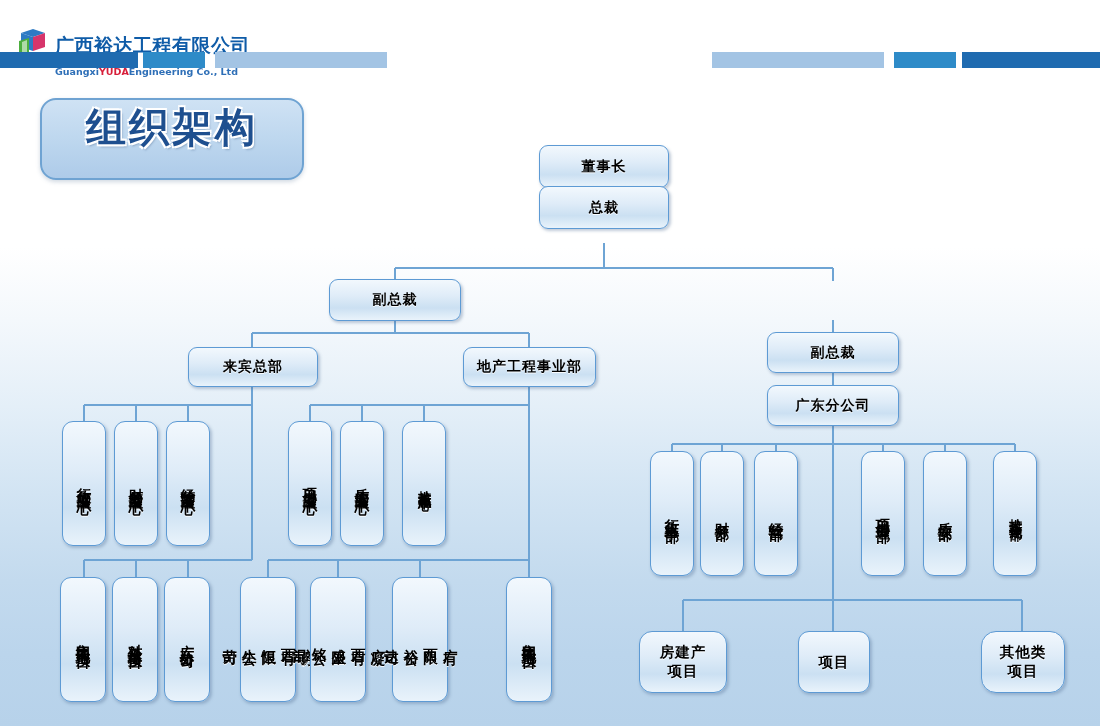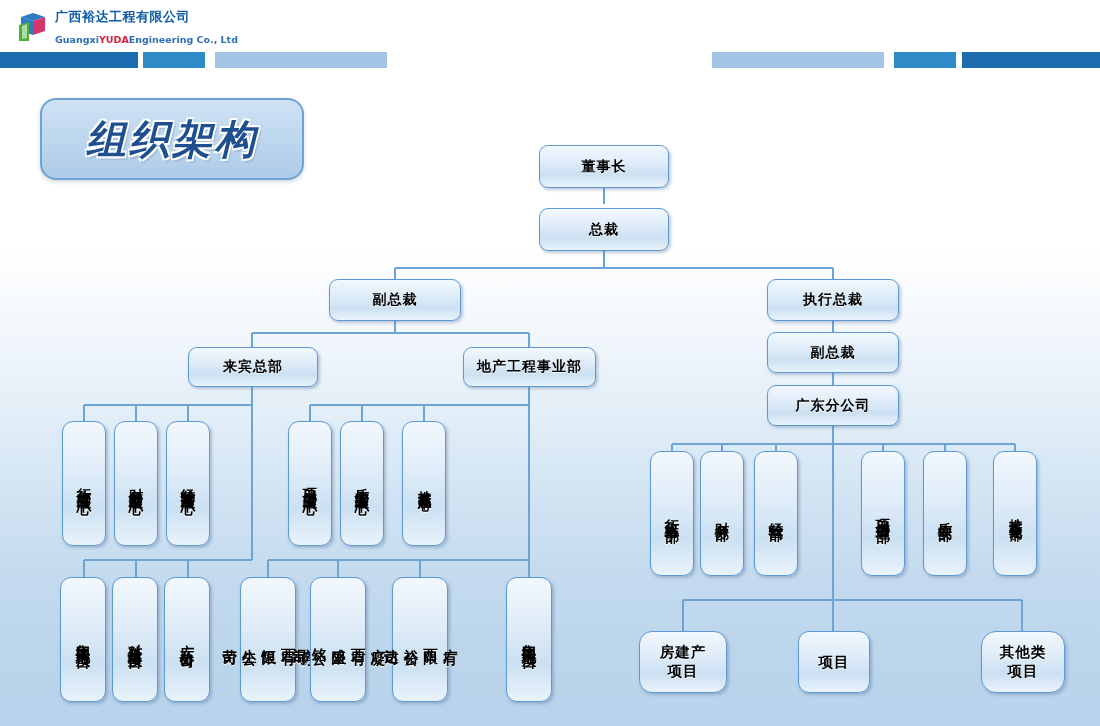--- a/index.html
+++ b/index.html
@@ -23,33 +23,33 @@
     overflow:hidden;
   }
   
   .hdr{position:absolute;left:0;top:0;width:1100px;height:80px;background:#ffffff;}
   .logo-wrap{position:absolute;left:18px;top:10px;display:flex;align-items:center;gap:7px;}
   .cube{width:30px;height:31px;position:relative;}
   .bar{position:absolute;height:16px;}
   .bar-dark{background:#1F6BB0;}
   .bar-mid{background:#2E8BC8;}
   .bar-light{background:#A3C4E4;}
-  .cn-name{font-family:"DejaVu Sans","Liberation Sans",sans-serif;font-size:13px;font-weight:bold;color:#0f5ca8;letter-spacing:.5px;line-height:1.05;white-space:nowrap;}
+  .cn-name{font-family:"DejaVu Sans","Liberation Sans",sans-serif;font-size:19px;font-weight:bold;color:#0f5ca8;letter-spacing:.5px;line-height:1.05;white-space:nowrap;margin-top:26px;}
   .en-name{font-size:9.5px;line-height:1.2;white-space:nowrap;margin-top:10px;}
   .en-a{color:#2e6fb7;font-weight:bold;}
   .en-b{color:#d71f3a;font-weight:bold;}
   .en-c{color:#2e6fb7;font-weight:bold;}
 
   
   .title-badge{
     position:absolute;left:40px;top:98px;width:260px;height:78px;
     border:2px solid #6fa3d2;border-radius:16px;
     background:linear-gradient(180deg,#cfe2f4 0%,#bcd6ee 55%,#aecbe9 100%);
     box-shadow:0 2px 4px rgba(90,120,150,.28);
-    display:flex;align-items:center;justify-content:center;font-style:italic;
+    display:flex;justify-content:center;
   }
   .title-badge span{
     font-size:40px;font-weight:bold;color:#1e4f8f;letter-spacing:3px;
     text-shadow:
       -1.6px -1.6px 0 #fff, 1.6px -1.6px 0 #fff,
       -1.6px 1.6px 0 #fff, 1.6px 1.6px 0 #fff,
       2px 3px 2px rgba(60,90,130,.35);
   }
 
   
@@ -146,21 +146,21 @@
       <path d="M672 444 L672 452 M722 444 L722 452 M776 444 L776 452 M883 444 L883 452 M945 444 L945 452 M1015 444 L1015 452"></path>
 
       <path d="M833 600 L683 600 M833 600 L1022 600"></path>
       <path d="M683 600 L683 632 M833 600 L833 632 M1022 600 L1022 632"></path>
     </g>
   </svg>
 
   <div id="chart">
 
     <div class="node h" style="left:539px;top:145px;width:130px;height:43px;">董事长</div>
-    <div class="node h" style="left:539px;top:208px;width:130px;height:43px;">总裁</div>
+    <div class="node h" style="left:539px;top:186px;width:130px;height:43px;">总裁</div>
 
     <div class="node h" style="left:329px;top:279px;width:132px;height:42px;">副总裁</div>
     <div class="node h" style="left:188px;top:347px;width:130px;height:40px;">来宾总部</div>
     <div class="node h" style="left:463px;top:347px;width:133px;height:40px;">地产工程事业部</div>
 
     <div class="node vert" style="left:62px;top:421px;width:44px;height:125px;">行政管理中心</div>
     <div class="node vert" style="left:114px;top:421px;width:44px;height:125px;">财务管理中心</div>
     <div class="node vert" style="left:166px;top:421px;width:44px;height:125px;">经营管理中心</div>
 
     <div class="node vert" style="left:288px;top:421px;width:44px;height:125px;">项目管理中心</div>
@@ -187,21 +187,20 @@
     </div>
     <div class="node vert2" style="left:392px;top:577px;width:56px;height:125px;">
       <span>广有
 西限
 裕公
 达司</span>
     </div>
 
     <div class="node vert" style="left:506px;top:577px;width:46px;height:125px;">集团地产项目</div>
 
-    <div class="node h" style="left:767px;top:279px;width:132px;height:42px;">执行总裁</div>
     <div class="node h" style="left:767px;top:332px;width:132px;height:41px;">副总裁</div>
     <div class="node h" style="left:767px;top:385px;width:132px;height:41px;">广东分公司</div>
 
     <div class="node vert" style="left:650px;top:451px;width:44px;height:125px;">行政人事部</div>
     <div class="node vert" style="left:700px;top:451px;width:44px;height:125px;">财务部</div>
     <div class="node vert" style="left:754px;top:451px;width:44px;height:125px;">经营部</div>
 
     <div class="node vert" style="left:861px;top:451px;width:44px;height:125px;">项目管理部</div>
     <div class="node vert" style="left:923px;top:451px;width:44px;height:125px;">质安部</div>
     <div class="node vert" style="left:993px;top:451px;width:44px;height:125px;font-size:13px;letter-spacing:1.5px;">技术与标准化部</div>

